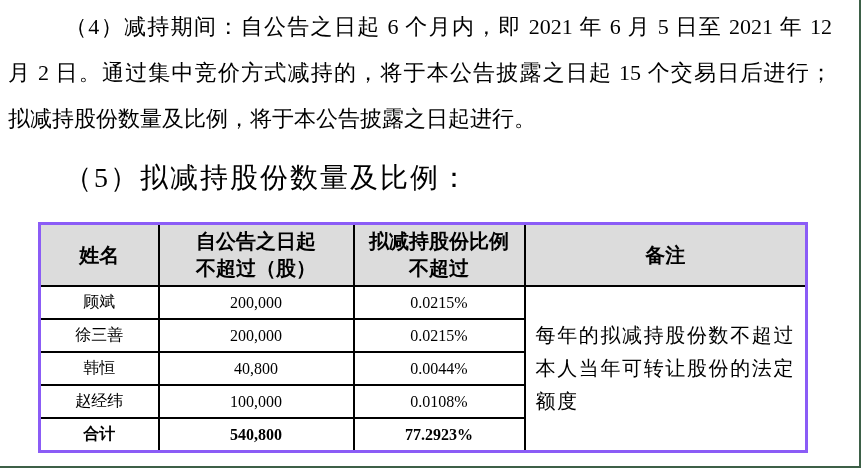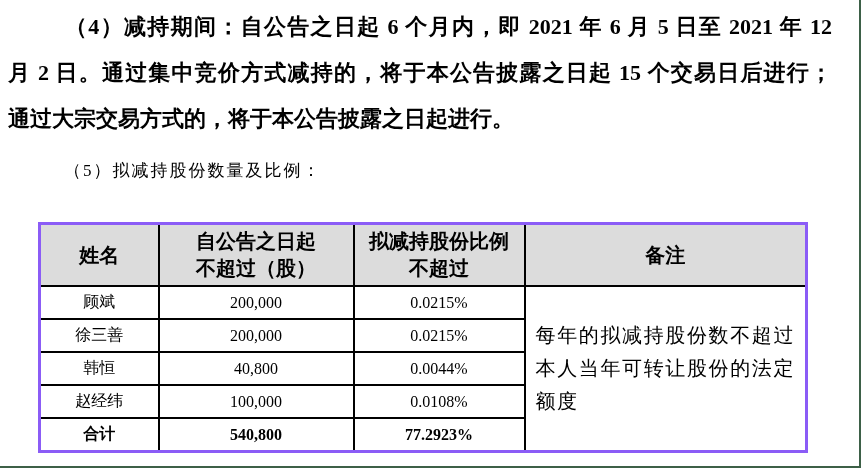--- a/index.html
+++ b/index.html
@@ -5,28 +5,28 @@
   html, body { margin:0; padding:0; }
   body {
     width:866px; height:472px;
     position:relative; overflow:hidden;
     background:#ffffff; color:#000000;
     font-family:"Liberation Serif","DejaVu Serif",serif;
   }
   .line {
     position:absolute; left:8px; width:824px;
     font-size:22px; line-height:28px;
-    text-align:justify; text-align-last:justify;font-weight:bold;
+    text-align:justify; text-align-last:justify;
   }
   .line1 { top:13px; text-indent:57px; }
   .line2 { top:59px; }
   .line3 { top:105px; text-align:left; text-align-last:left; }
   .heading {
     position:absolute; left:64px; top:159px;
-    font-size:17px; letter-spacing:2px;
+    font-size:28px; letter-spacing:2px;
   }
   table.red-table {
     position:absolute; left:38px; top:222px;
     width:767px; table-layout:fixed;
     border-collapse:collapse;
     border:3px solid #8b5cf6;
   }
   .red-table th, .red-table td {
     border:2px solid #000000;
     text-align:center; vertical-align:middle;
@@ -44,21 +44,21 @@
     font-size:20px; line-height:33px;
   }
   .edge-v { position:absolute; left:859px; top:0; width:2px; height:468px; background:#3d6047; }
   .edge-h { position:absolute; left:0; top:466px; width:861px; height:2px; background:#3d6047; }
 </style>
 </head>
 <body>
 
 <div class="line line1">（4）减持期间：自公告之日起 6 个月内，即 2021 年 6 月 5 日至 2021 年 12</div>
 <div class="line line2">月 2 日。通过集中竞价方式减持的，将于本公告披露之日起 15 个交易日后进行；</div>
-<div class="line line3">通过大宗交易方式的，将于本公告披露之日起进行。</div>
+<div class="line line3">拟减持股份数量及比例，将于本公告披露之日起进行。</div>
 
 <div class="heading">（5）拟减持股份数量及比例：</div>
 
 <table class="red-table">
   <colgroup>
     <col style="width:119px">
       <col style="width:195px">
       <col style="width:171px">
       <col style="width:282px">
   </colgroup>

